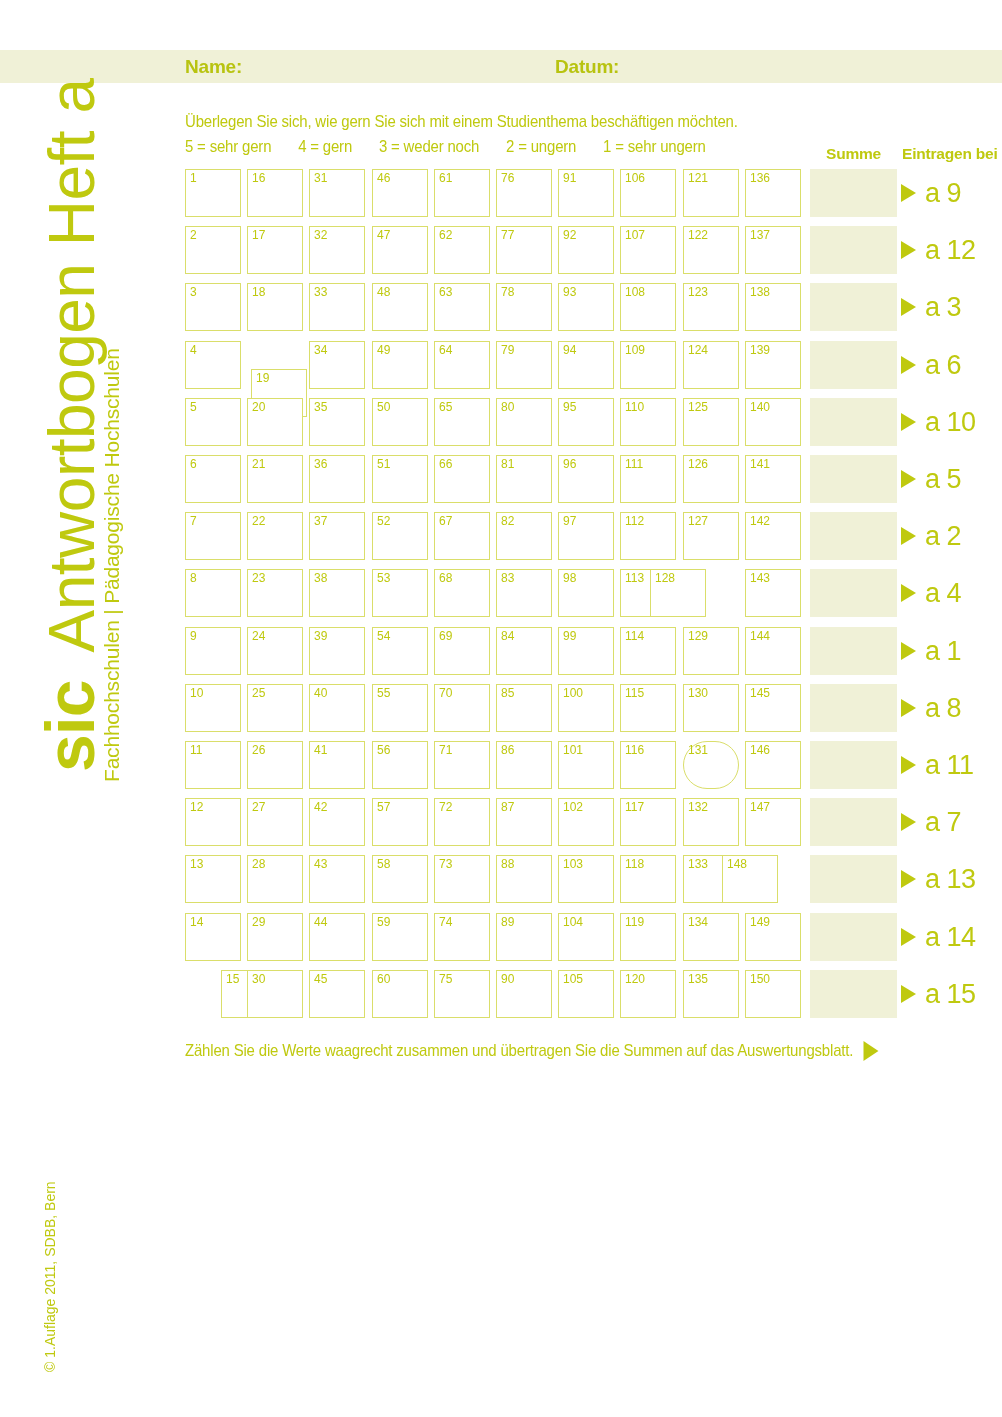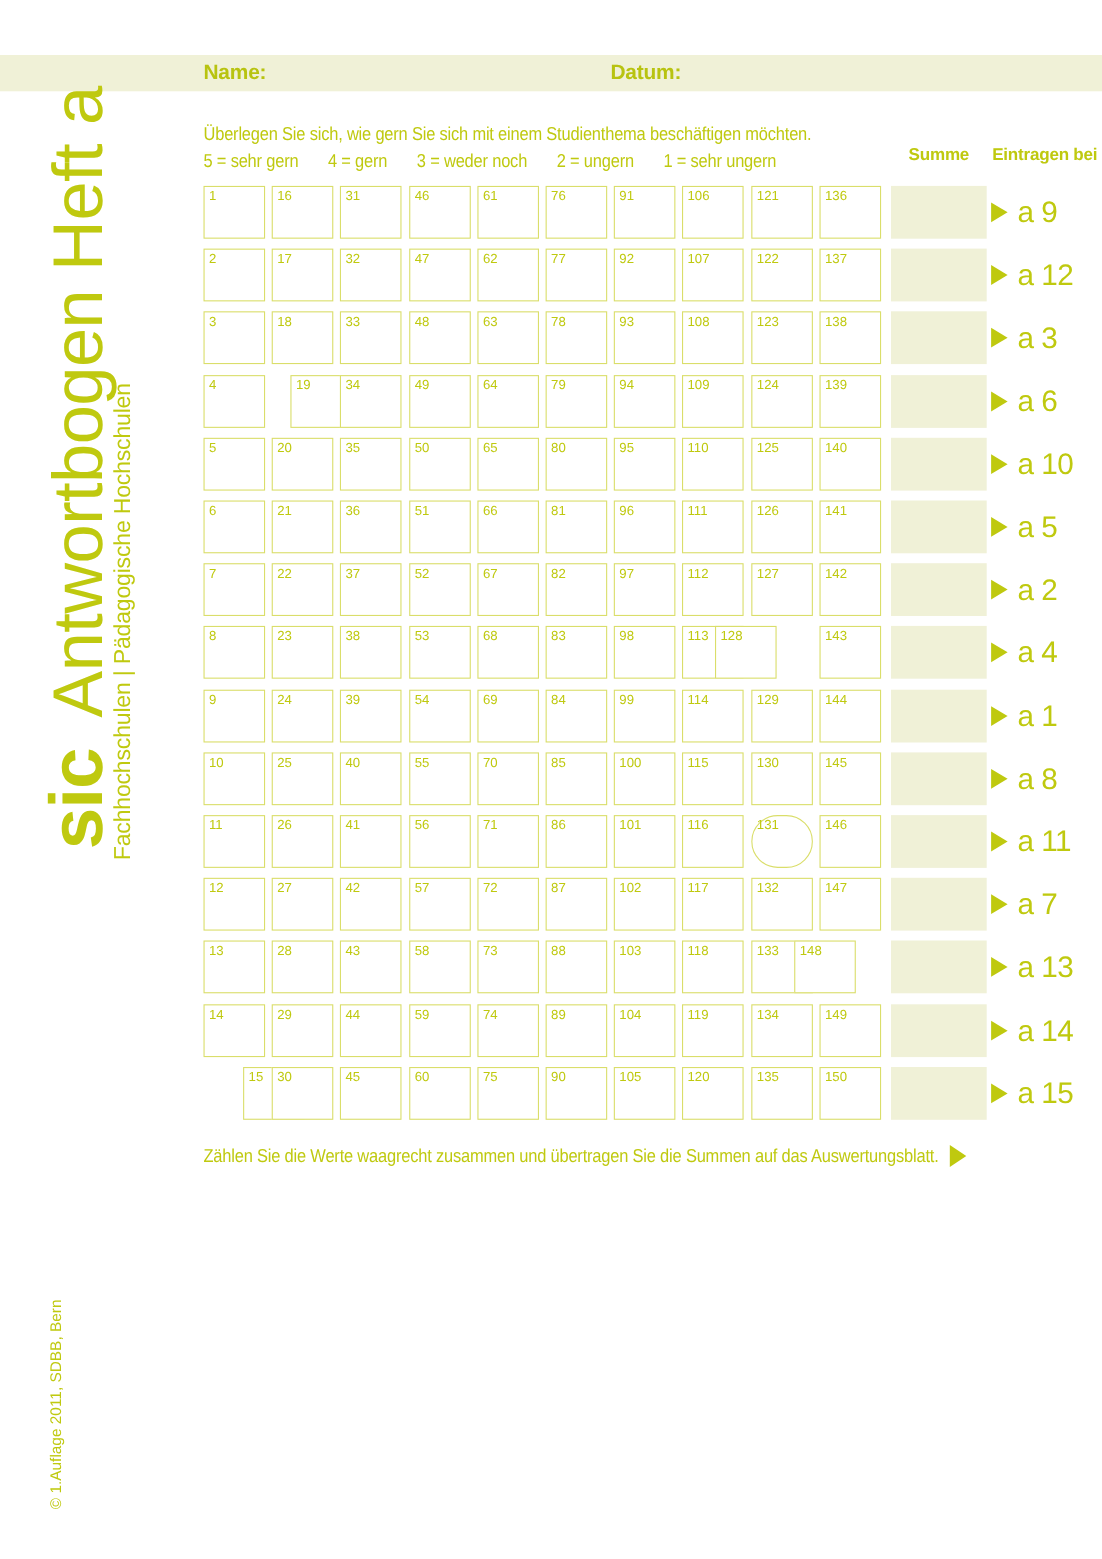--- a/index.html
+++ b/index.html
@@ -33,21 +33,21 @@
   .vcopyright{left:42px;top:1372px;width:260px;font-size:14px;}
 
   
   .instructions{position:absolute;left:185px;top:110px;
     font-size:17px;line-height:24.5px;letter-spacing:-0.2px;
     transform:scaleX(0.88);transform-origin:0 0;white-space:nowrap;}
   .scale-item{margin-right:26px;}
   .scale-item:last-child{margin-right:0;}
 
   
-  .col-header{position:absolute;top:132px;font-size:15.5px;font-weight:bold;letter-spacing:-0.2px;}
+  .col-header{position:absolute;top:145px;font-size:15.5px;font-weight:bold;letter-spacing:-0.2px;}
   .col-header.summe{left:810px;width:87px;text-align:center;}
   .col-header.eintragen{left:902px;}
 
   
   #grid{position:absolute;left:0;top:169px;width:1002px;height:849px;}
   .grid-row{position:absolute;left:0;width:1002px;height:48px;}
   .cell{position:absolute;top:0;width:56px;height:48px;background:#ffffff;
     border:1.5px solid var(--border);}
   .cell-num{display:block;padding:2px 0 0 4px;font-size:12px;color:var(--green);line-height:12px;}
   .sum-box{position:absolute;left:810px;top:0;width:87px;height:48px;background:var(--pale);}
@@ -200,21 +200,21 @@
       <div class="sum-box"></div>
       <div class="row-target">
         <span class="tri"></span>
         <span class="target-text">a 3</span>
       </div>
     </div>
     <div class="grid-row" style="top: 172px;">
       <div class="cell" style="left: 185px;">
         <span class="cell-num">4</span>
       </div>
-      <div class="cell" style="left: 264px;">
+      <div class="cell" style="left: 251px; margin-top: 28px;">
         <span class="cell-num">19</span>
       </div>
       <div class="cell" style="left: 309px;">
         <span class="cell-num">34</span>
       </div>
       <div class="cell" style="left: 372px;">
         <span class="cell-num">49</span>
       </div>
       <div class="cell" style="left: 434px;">
         <span class="cell-num">64</span>

